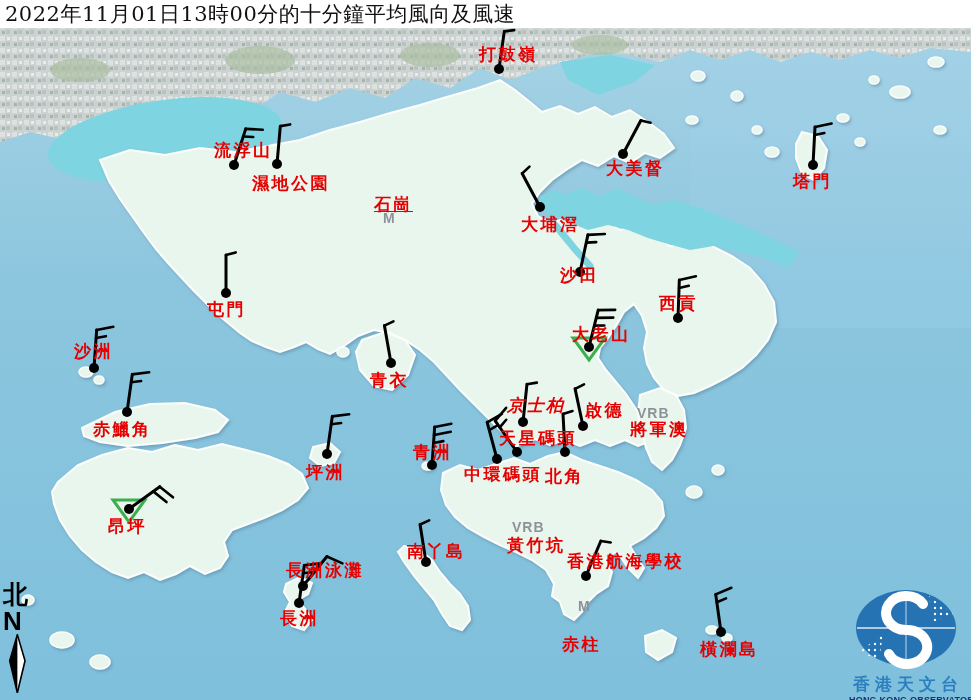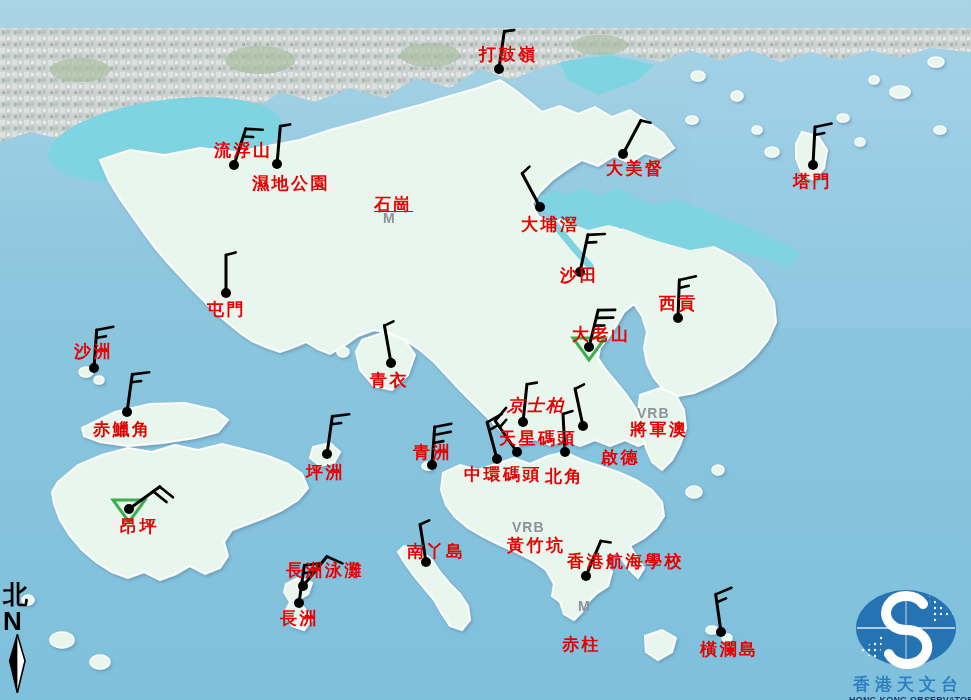--- a/index.html
+++ b/index.html
@@ -277,41 +277,44 @@
       <div class="slabel" style="left: 606px; top: 160px;">大美督</div>
       <div class="slabel" style="left: 793px; top: 173px;">塔門</div>
       <div class="slabel" style="left: 521px; top: 216px;">大埔滘</div>
       <div class="slabel" style="left: 560px; top: 267px;">沙田</div>
       <div class="slabel" style="left: 207px; top: 301px;">屯門</div>
       <div class="slabel" style="left: 659px; top: 295px;">西貢</div>
       <div class="slabel" style="left: 74px; top: 343px;">沙洲</div>
       <div class="slabel" style="left: 572px; top: 326px;">大老山</div>
       <div class="slabel" style="left: 370px; top: 372px;">青衣</div>
       <div class="slabel" style="left: 507px; top: 397px; font-style: italic;">京士柏</div>
-      <div class="slabel" style="left: 601px; top: 402px; margin-top: 47px;">啟德</div>
+      <div class="slabel" style="left: 585px; top: 402px;">啟德</div>
       <div class="gmark" style="left: 637px; top: 406px;">VRB</div>
       <div class="slabel" style="left: 630px; top: 421px;">將軍澳</div>
       <div class="slabel" style="left: 93px; top: 421px; font-family: Liberation Serif, serif;">赤鱲角</div>
       <div class="slabel" style="left: 499px; top: 430px;">天星碼頭</div>
       <div class="slabel" style="left: 413px; top: 444px;">青洲</div>
       <div class="slabel" style="left: 464px; top: 466px;">中環碼頭</div>
       <div class="slabel" style="left: 545px; top: 457px; margin-top: 11px;">北角</div>
       <div class="slabel" style="left: 306px; top: 464px;">坪洲</div>
-      <div class="slabel" style="left: 108px; top: 518px; margin-left: 12px;">昂坪</div>
+      <div class="slabel" style="left: 108px; top: 518px;">昂坪</div>
       <div class="slabel" style="left: 407px; top: 543px;">南丫島</div>
       <div class="gmark" style="left: 512px; top: 520px;">VRB</div>
       <div class="slabel" style="left: 507px; top: 537px;">黃竹坑</div>
       <div class="slabel" style="left: 567px; top: 553px;">香港航海學校</div>
       <div class="slabel" style="left: 286px; top: 562px;">長洲泳灘</div>
       <div class="slabel" style="left: 280px; top: 610px;">長洲</div>
       <div class="gmark" style="left: 578px; top: 599px;">M</div>
       <div class="slabel" style="left: 562px; top: 636px;">赤柱</div>
       <div class="slabel" style="left: 700px; top: 641px;">橫瀾島</div>
     </div>
 
+  <div class="titlebar">
+    <span>2022年11月01日13時00分的十分鐘平均風向及風速</span>
+  </div>
 
   <div class="compass">
     <div class="cn">北</div>
     <div class="en">N</div>
     <svg width="30" height="60" viewBox="0 0 30 94">
       <path d="M14,1 L26,42 L14,92 L2,42 Z" fill="#ffffff" stroke="#000" stroke-width="2.5"></path>
       <path d="M14,1 L14,92 L2,42 Z" fill="#000"></path>
     </svg>
   </div>
 

